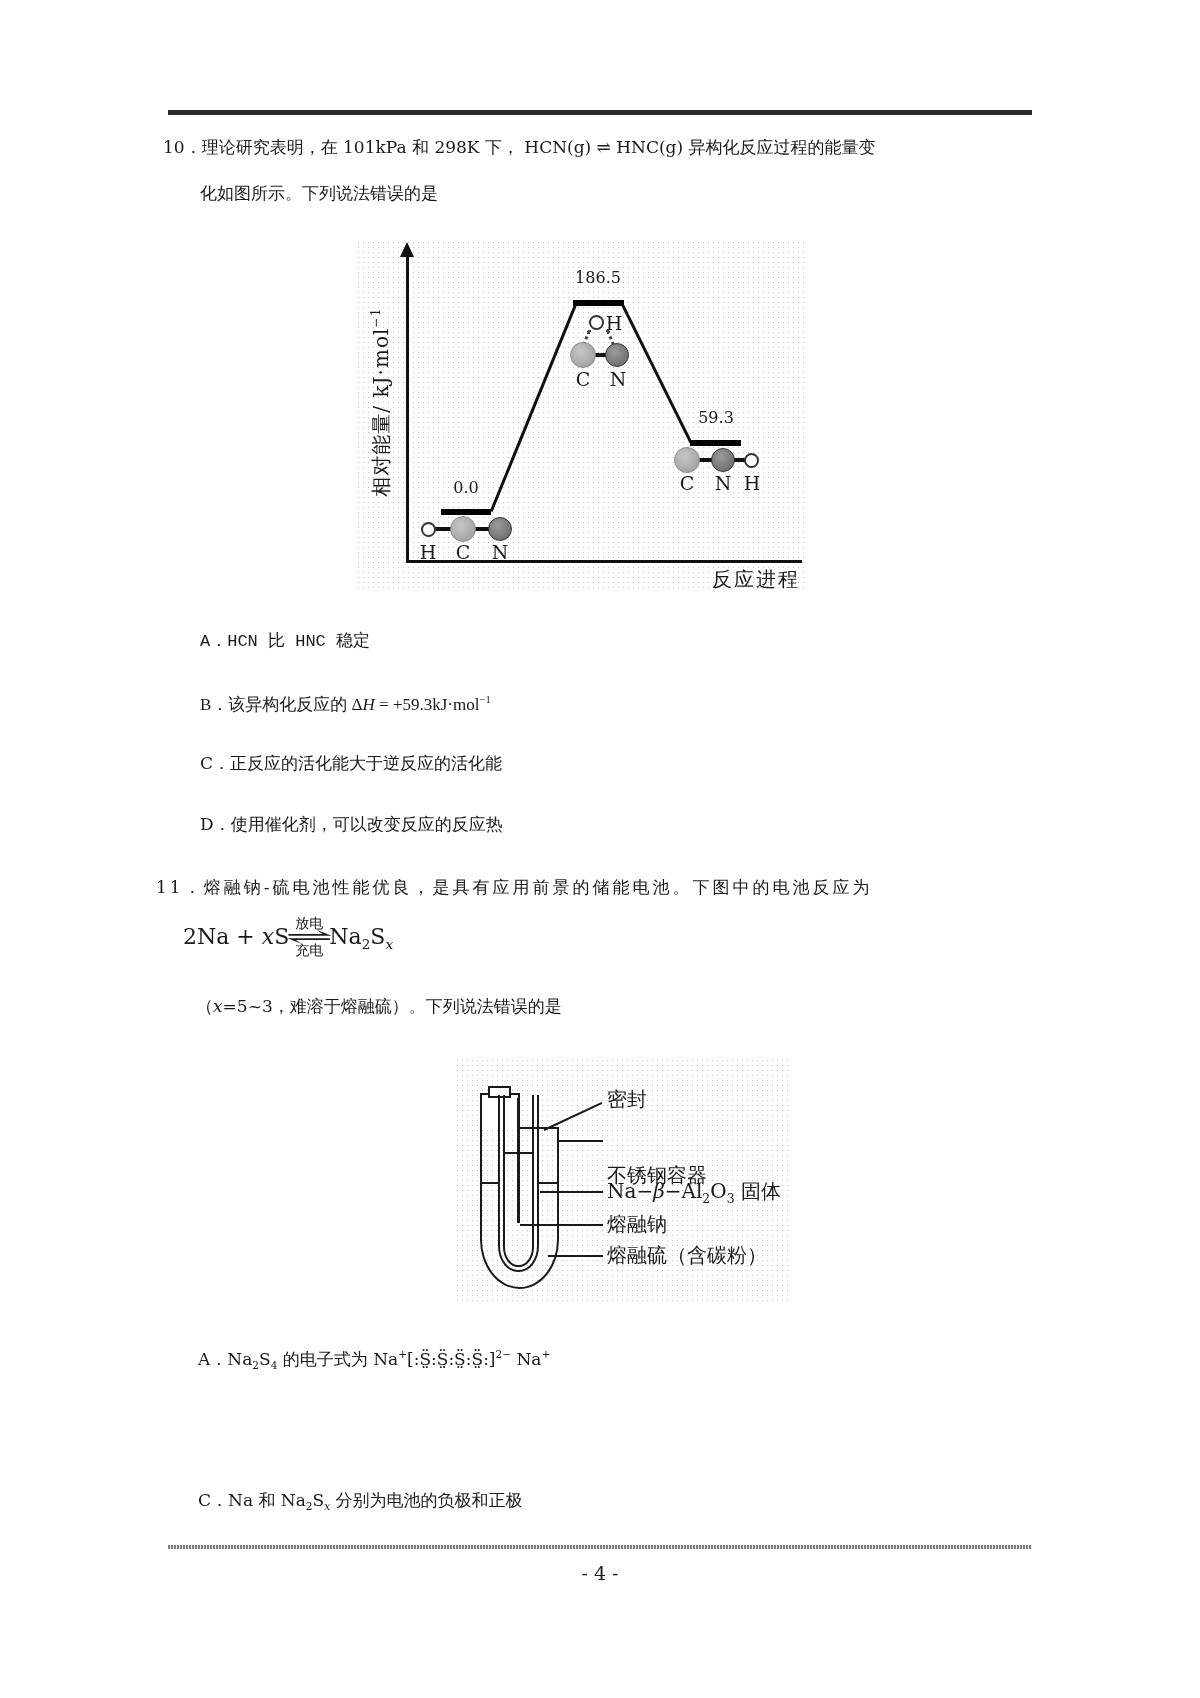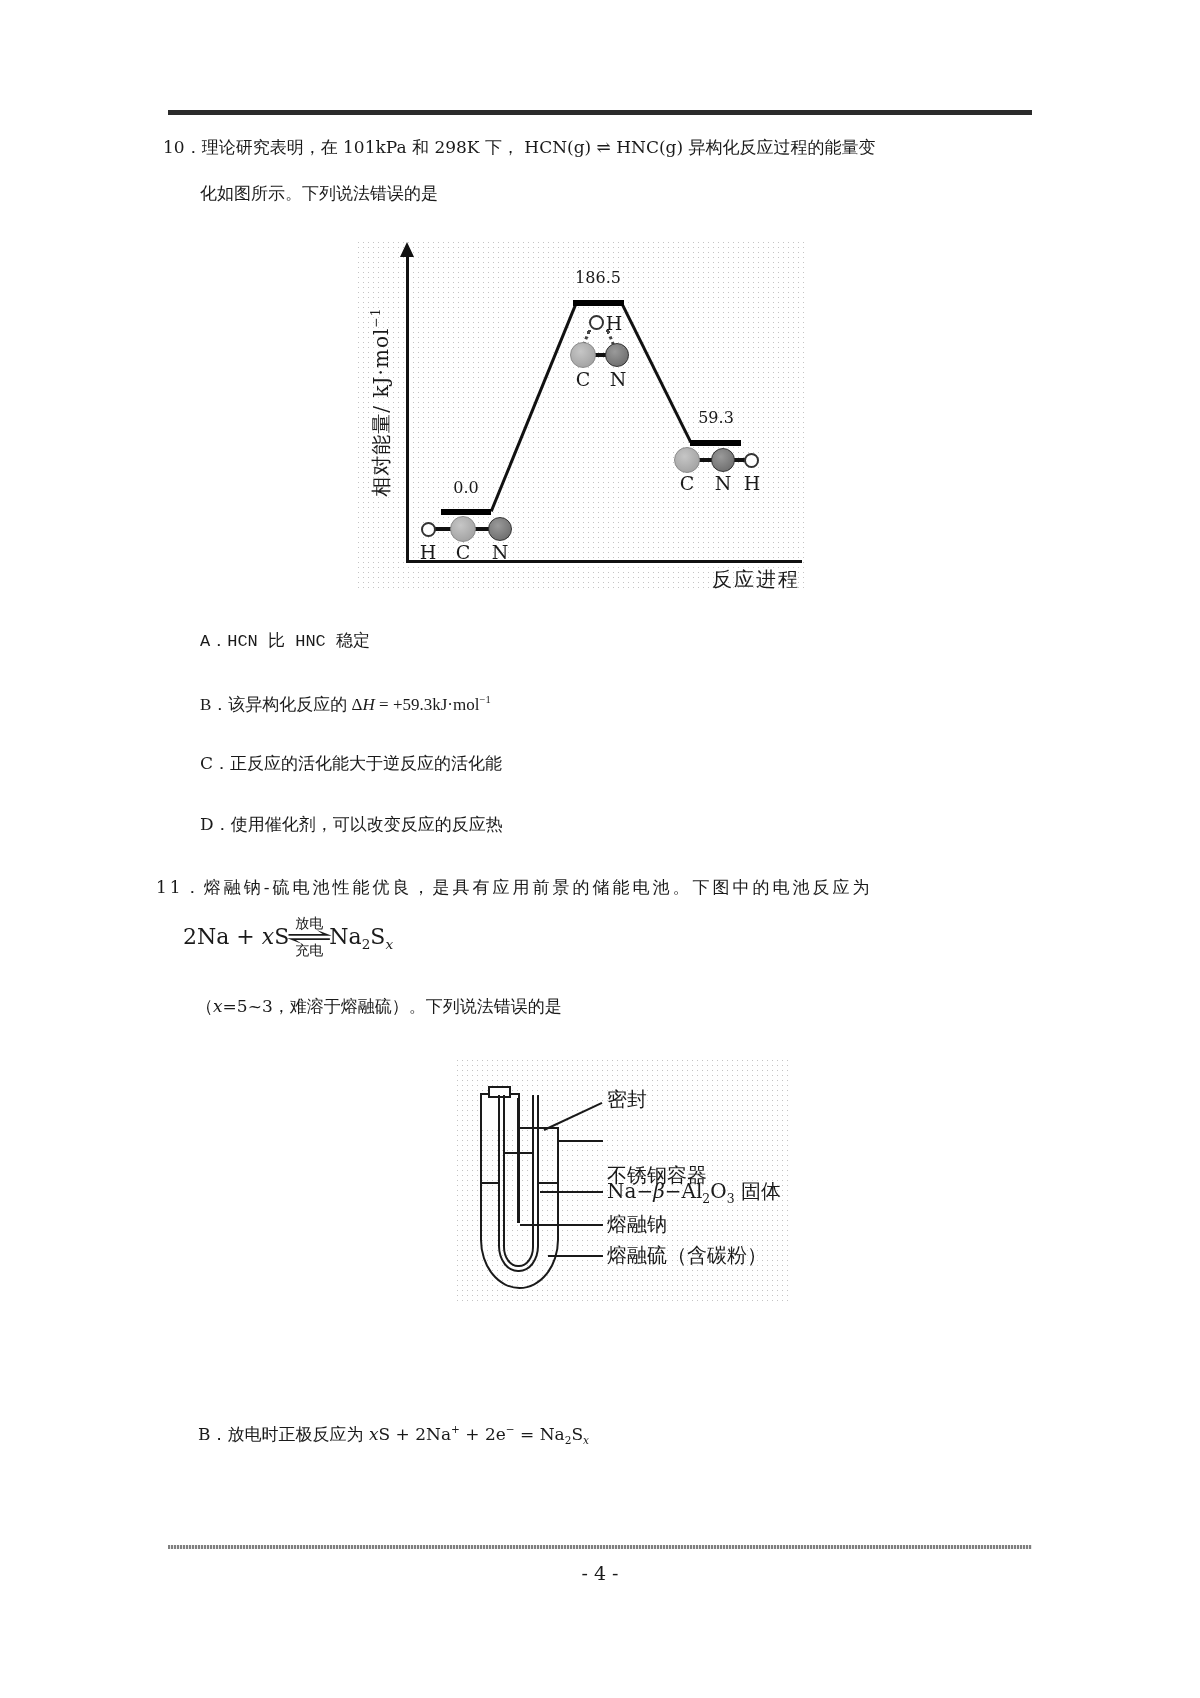--- a/index.html
+++ b/index.html
@@ -138,18 +138,19 @@
     <div class="abs leader" style="left:520px;top:1224px;width:83px;"></div>
     <div class="abs leader" style="left:548px;top:1255px;width:55px;"></div>
 
     <div class="abs blabel" style="left:607px;top:1088px;">密封</div>
     <div class="abs blabel" style="left:607px;top:1164px;">不锈钢容器</div>
     <div class="abs blabel" style="left:607px;top:1180px;"><span>Na−</span><span class="it">β</span><span>−Al</span><sub>2</sub><span>O</span><sub>3</sub><span> 固体</span></div>
     <div class="abs blabel" style="left:607px;top:1213px;">熔融钠</div>
     <div class="abs blabel" style="left:607px;top:1244px;">熔融硫（含碳粉）</div>
   </div>
 
-  <div class="abs txt" style="left:198px;top:1424px;"><span>B．放电时正极反应为 </span><span class="it">x</span><span>S + 2Na</span><sup>+</sup><span> + 2e</span><sup>−</sup><span> = Na</span><sub>2</sub><span>S</span><sub class="it">x</sub></div>
+  <div class="abs txt" style="left:198px;top:1349px;"><span>A．Na</span><sub>2</sub><span>S</span><sub>4</sub><span> 的电子式为 Na</span><sup>+</sup><span>[:S̤̈:S̤̈:S̤̈:S̤̈:]</span><sup>2−</sup><span> Na</span><sup>+</sup></div>
+  <div class="abs txt" style="left:198px;top:1490px;"><span>C．Na 和 Na</span><sub>2</sub><span>S</span><sub class="it">x</sub><span> 分别为电池的负极和正极</span></div>
 
   <div class="abs rule-bottom"></div>
   <div class="abs pagenum">- 4 -</div>
 
 </div>
 
 </body></html>

